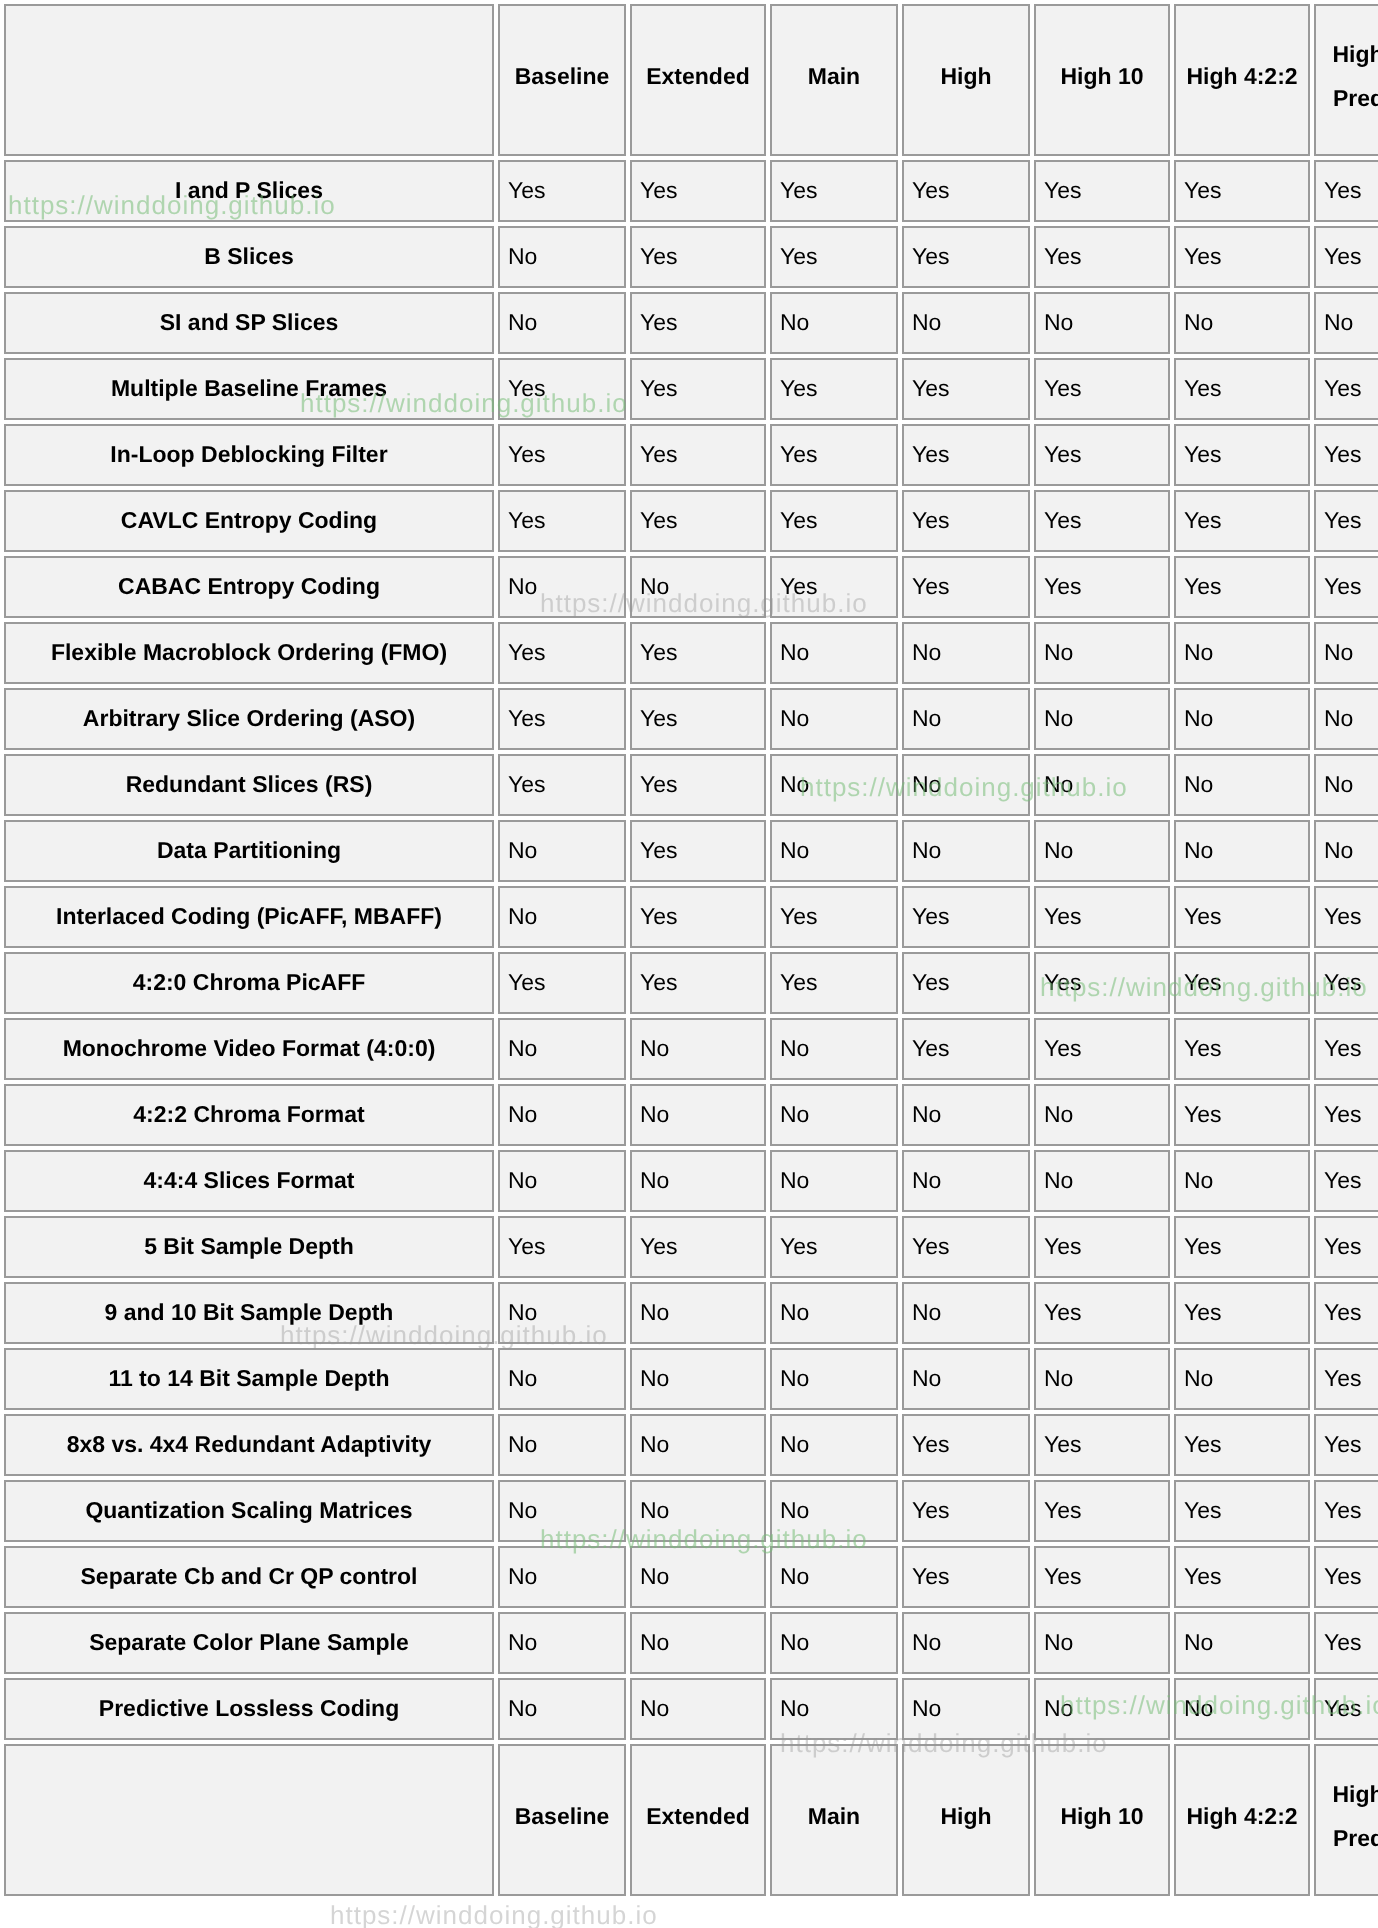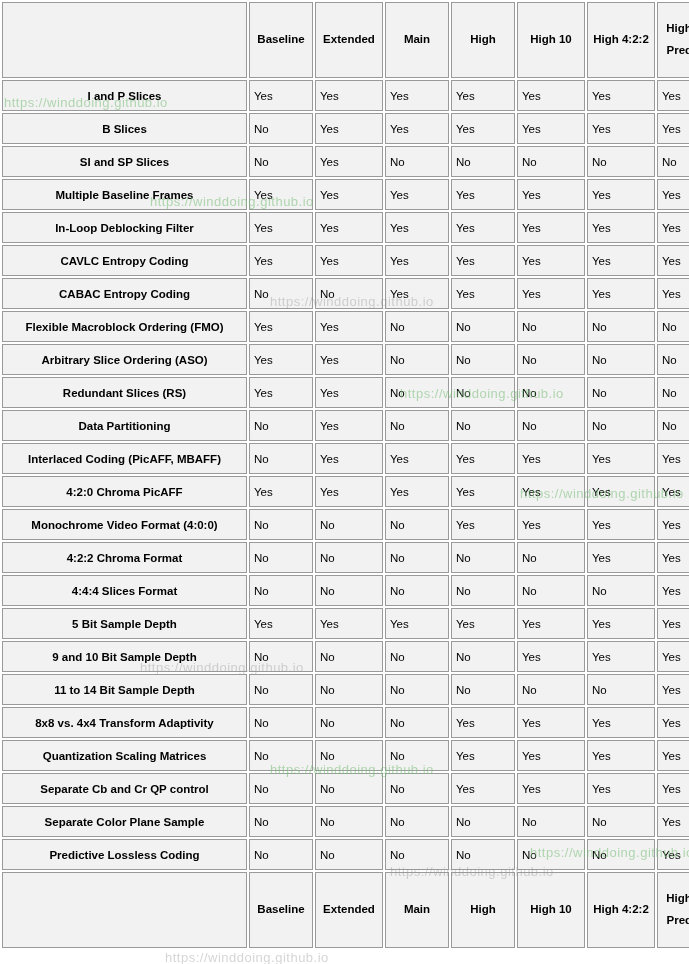--- a/index.html
+++ b/index.html
@@ -302,21 +302,21 @@
           <td class="feature-cell">11 to 14 Bit Sample Depth</td>
           <td class="val no">No</td>
           <td class="val no">No</td>
           <td class="val no">No</td>
           <td class="val no">No</td>
           <td class="val no">No</td>
           <td class="val no">No</td>
           <td class="val yes">Yes</td>
         </tr>
         <tr>
-          <td class="feature-cell">8x8 vs. 4x4 Transform Adaptivity</td>
+          <td class="feature-cell">8x8 vs. 4x4 Redundant Adaptivity</td>
           <td class="val no">No</td>
           <td class="val no">No</td>
           <td class="val no">No</td>
           <td class="val yes">Yes</td>
           <td class="val yes">Yes</td>
           <td class="val yes">Yes</td>
           <td class="val yes">Yes</td>
         </tr>
         <tr>
           <td class="feature-cell">Quantization Scaling Matrices</td>

